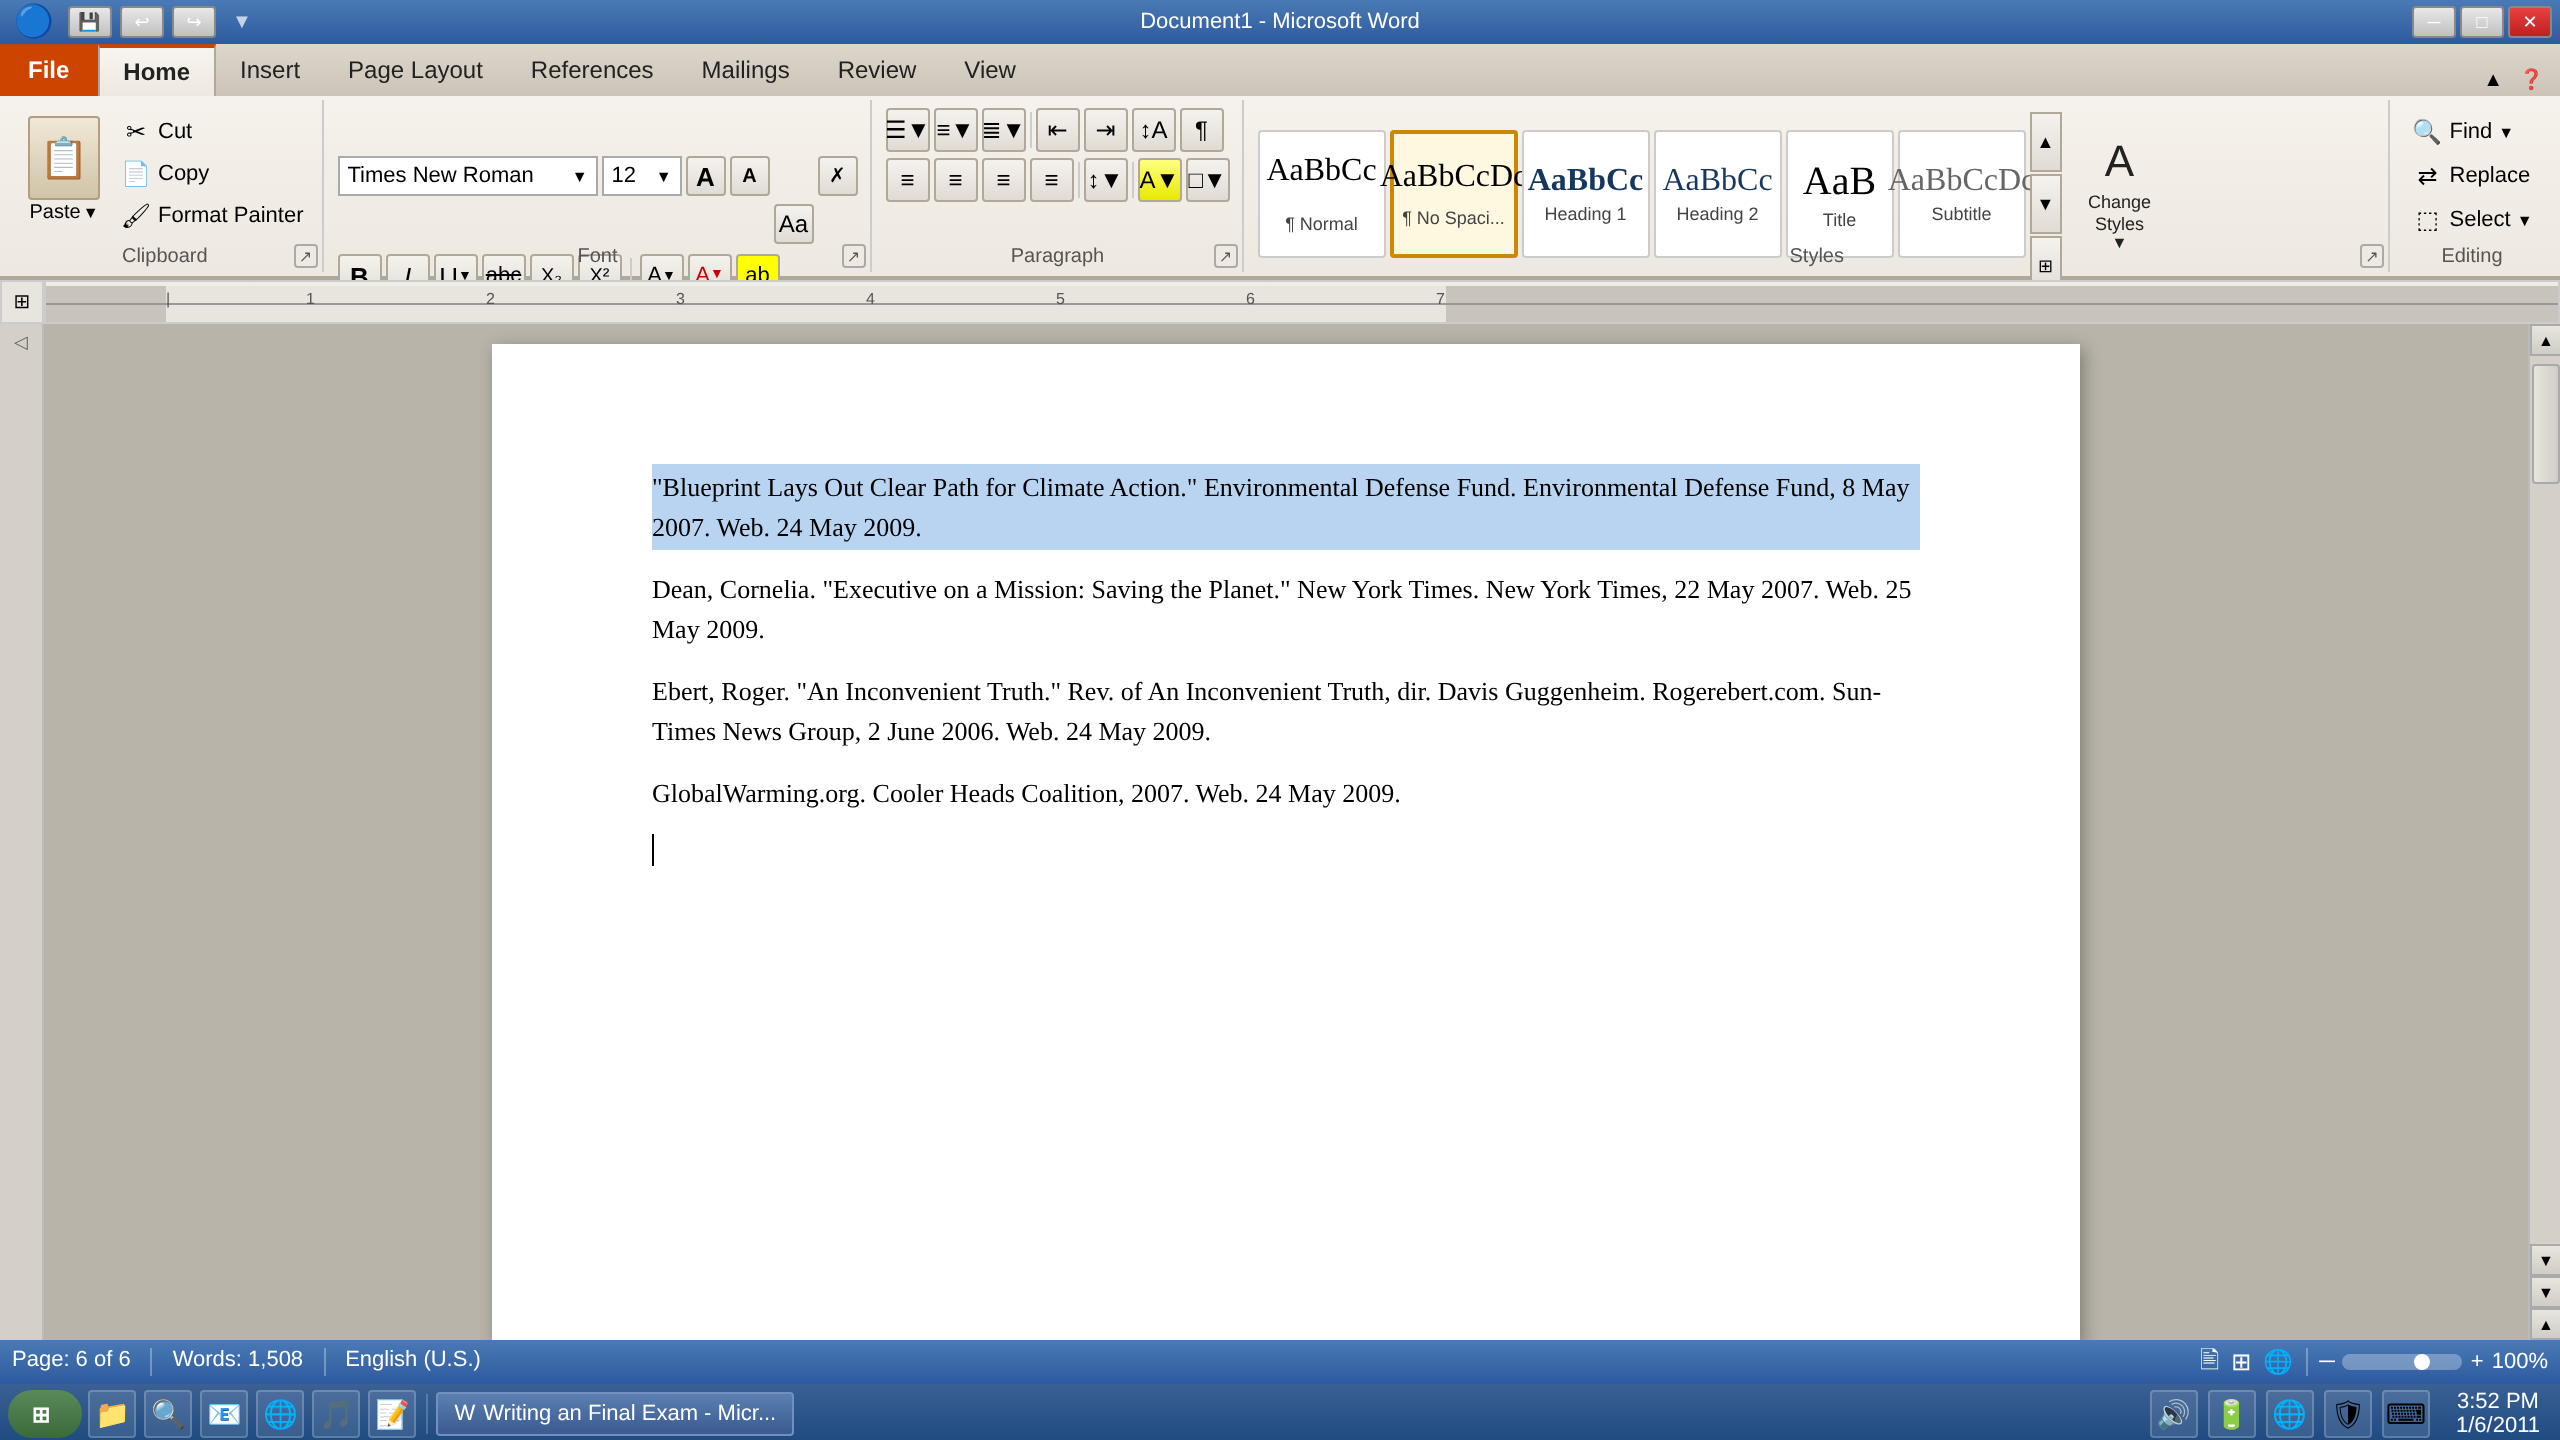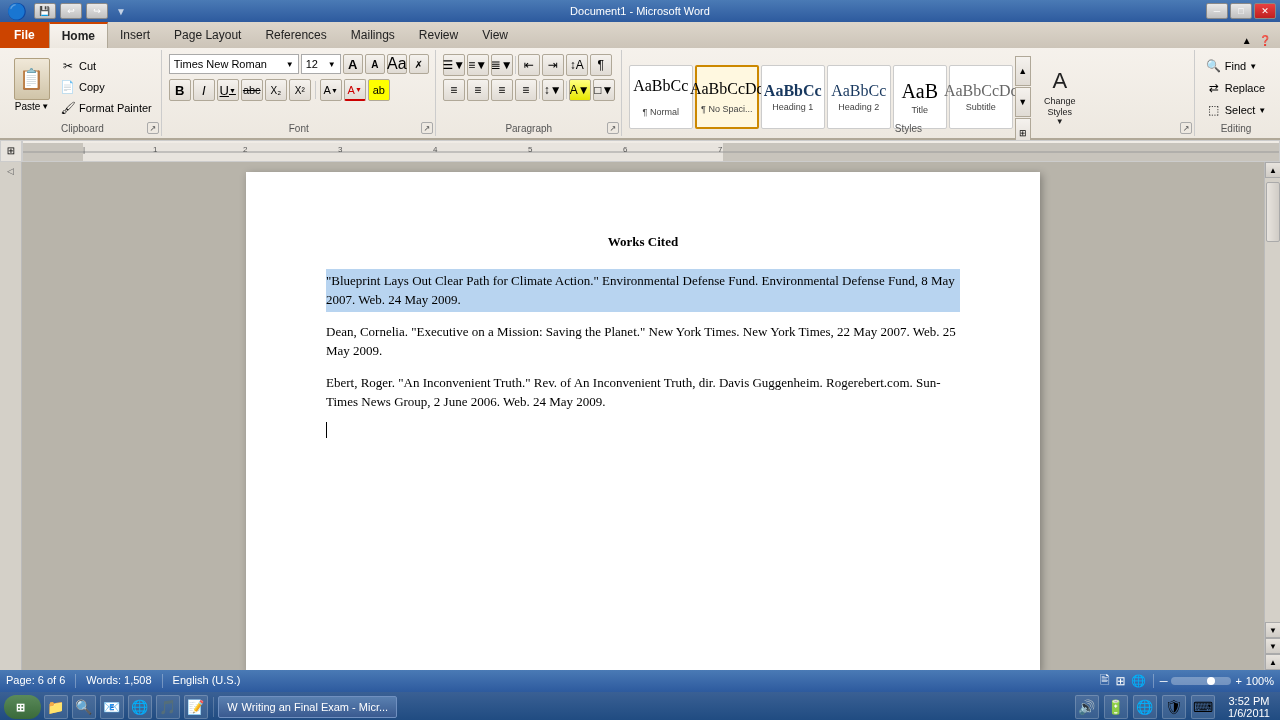--- a/index.html
+++ b/index.html
@@ -183,21 +183,21 @@
           <div class="font-name-box">
             <span style="font-size:11px;">Times New Roman</span>
             <span style="margin-left:auto;font-size:8px;">▼</span>
           </div>
           <div class="font-size-box">
             <span style="font-size:11px;">12</span>
             <span style="margin-left:auto;font-size:8px;">▼</span>
           </div>
           <div class="font-btn" style="font-size:13px;font-weight:bold;">A</div>
           <div class="font-btn" style="font-size:10px;font-weight:bold;">A</div>
-          <div class="font-btn" style="font-size:16px;">Aa</div>
+          <div class="font-btn" style="font-size:12px;margin-top:48px;">Aa</div>
           <div class="font-btn" style="font-size:10px;">✗</div>
         </div>
         <div class="font-controls-row2">
           <div class="format-btn bold">B</div>
           <div class="format-btn italic">I</div>
           <div class="format-btn underline">
             <span>U</span>
               <span style="font-size:7px;text-decoration:none;">▼</span>
           </div>
           <div class="format-btn" style="font-size:11px;text-decoration:line-through;">abc</div>
@@ -338,37 +338,37 @@
   <div class="left-margin">
     <div style="width:100%;height:100%;display:flex;flex-direction:column;align-items:center;padding-top:4px;gap:2px;font-size:9px;color:#666;">
       <div>◁</div>
     </div>
   </div>
 
   <div class="doc-scroll">
 
     <div class="page">
 
-      <div class="page-title">
-        <strong>Works Cited</strong>
-      </div>
 
       <div class="citation selected" style="padding: 2px 0;">
         <span>"Blueprint Lays Out Clear Path for Climate Action." Environmental Defense Fund. Environmental Defense Fund, 8 May 2007. Web. 24 May 2009.</span>
       </div>
 
 
       <div class="citation" style="padding: 2px 0;">
         <span>Dean, Cornelia. "Executive on a Mission: Saving the Planet." New York Times. New York Times, 22 May 2007. Web. 25 May 2009.</span>
       </div>
 
       <div class="citation" style="padding: 2px 0;">
         <span>Ebert, Roger. "An Inconvenient Truth." Rev. of An Inconvenient Truth, dir. Davis Guggenheim. Rogerebert.com. Sun-Times News Group, 2 June 2006. Web. 24 May 2009.</span>
       </div>
 
+      <div class="citation" style="padding: 2px 0;">
+        <span>GlobalWarming.org. Cooler Heads Coalition, 2007. Web. 24 May 2009.</span>
+      </div>
 
       <div style="display:flex;align-items:center;height:16px;margin-top:4px;">
         <span style="border-left:1px solid black;height:16px;margin-left:0;"></span>
       </div>
     </div>
   </div>
 
   <div class="right-scrollbar">
     <div class="scrollbar-arrow">▲</div>
     <div style="flex:1;background:#d4d0c8;display:flex;flex-direction:column;align-items:center;padding-top:4px;">

